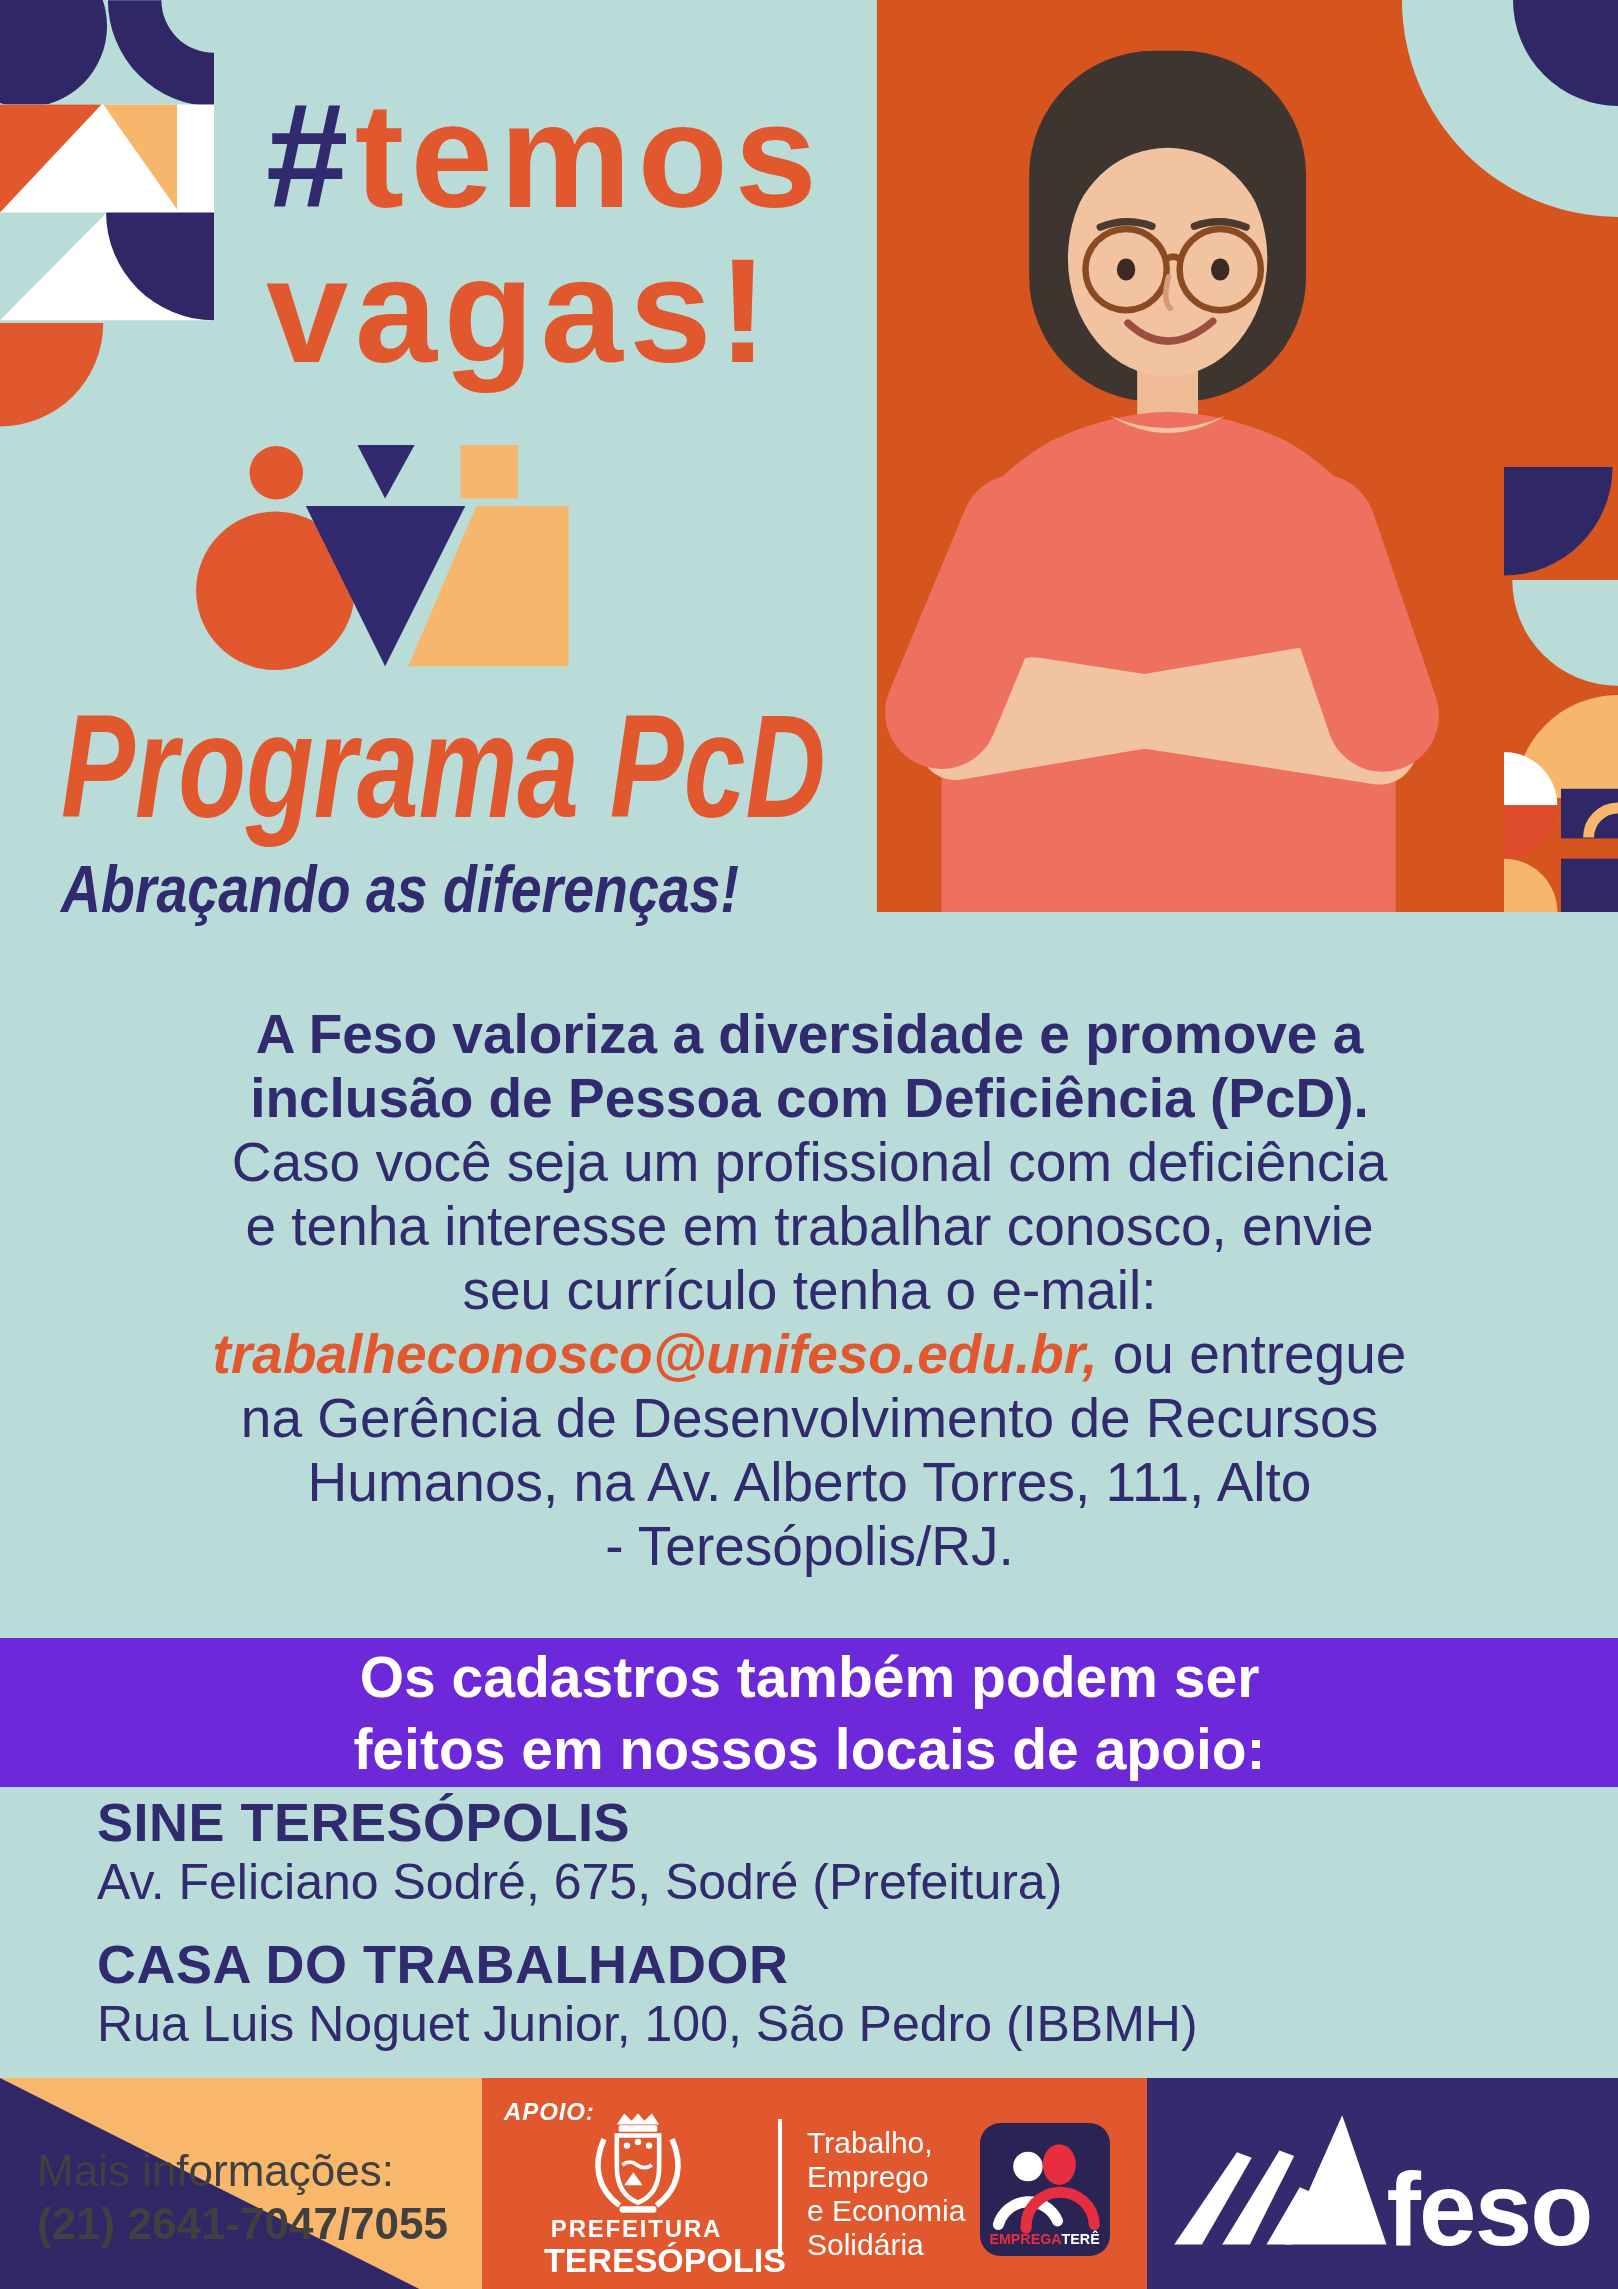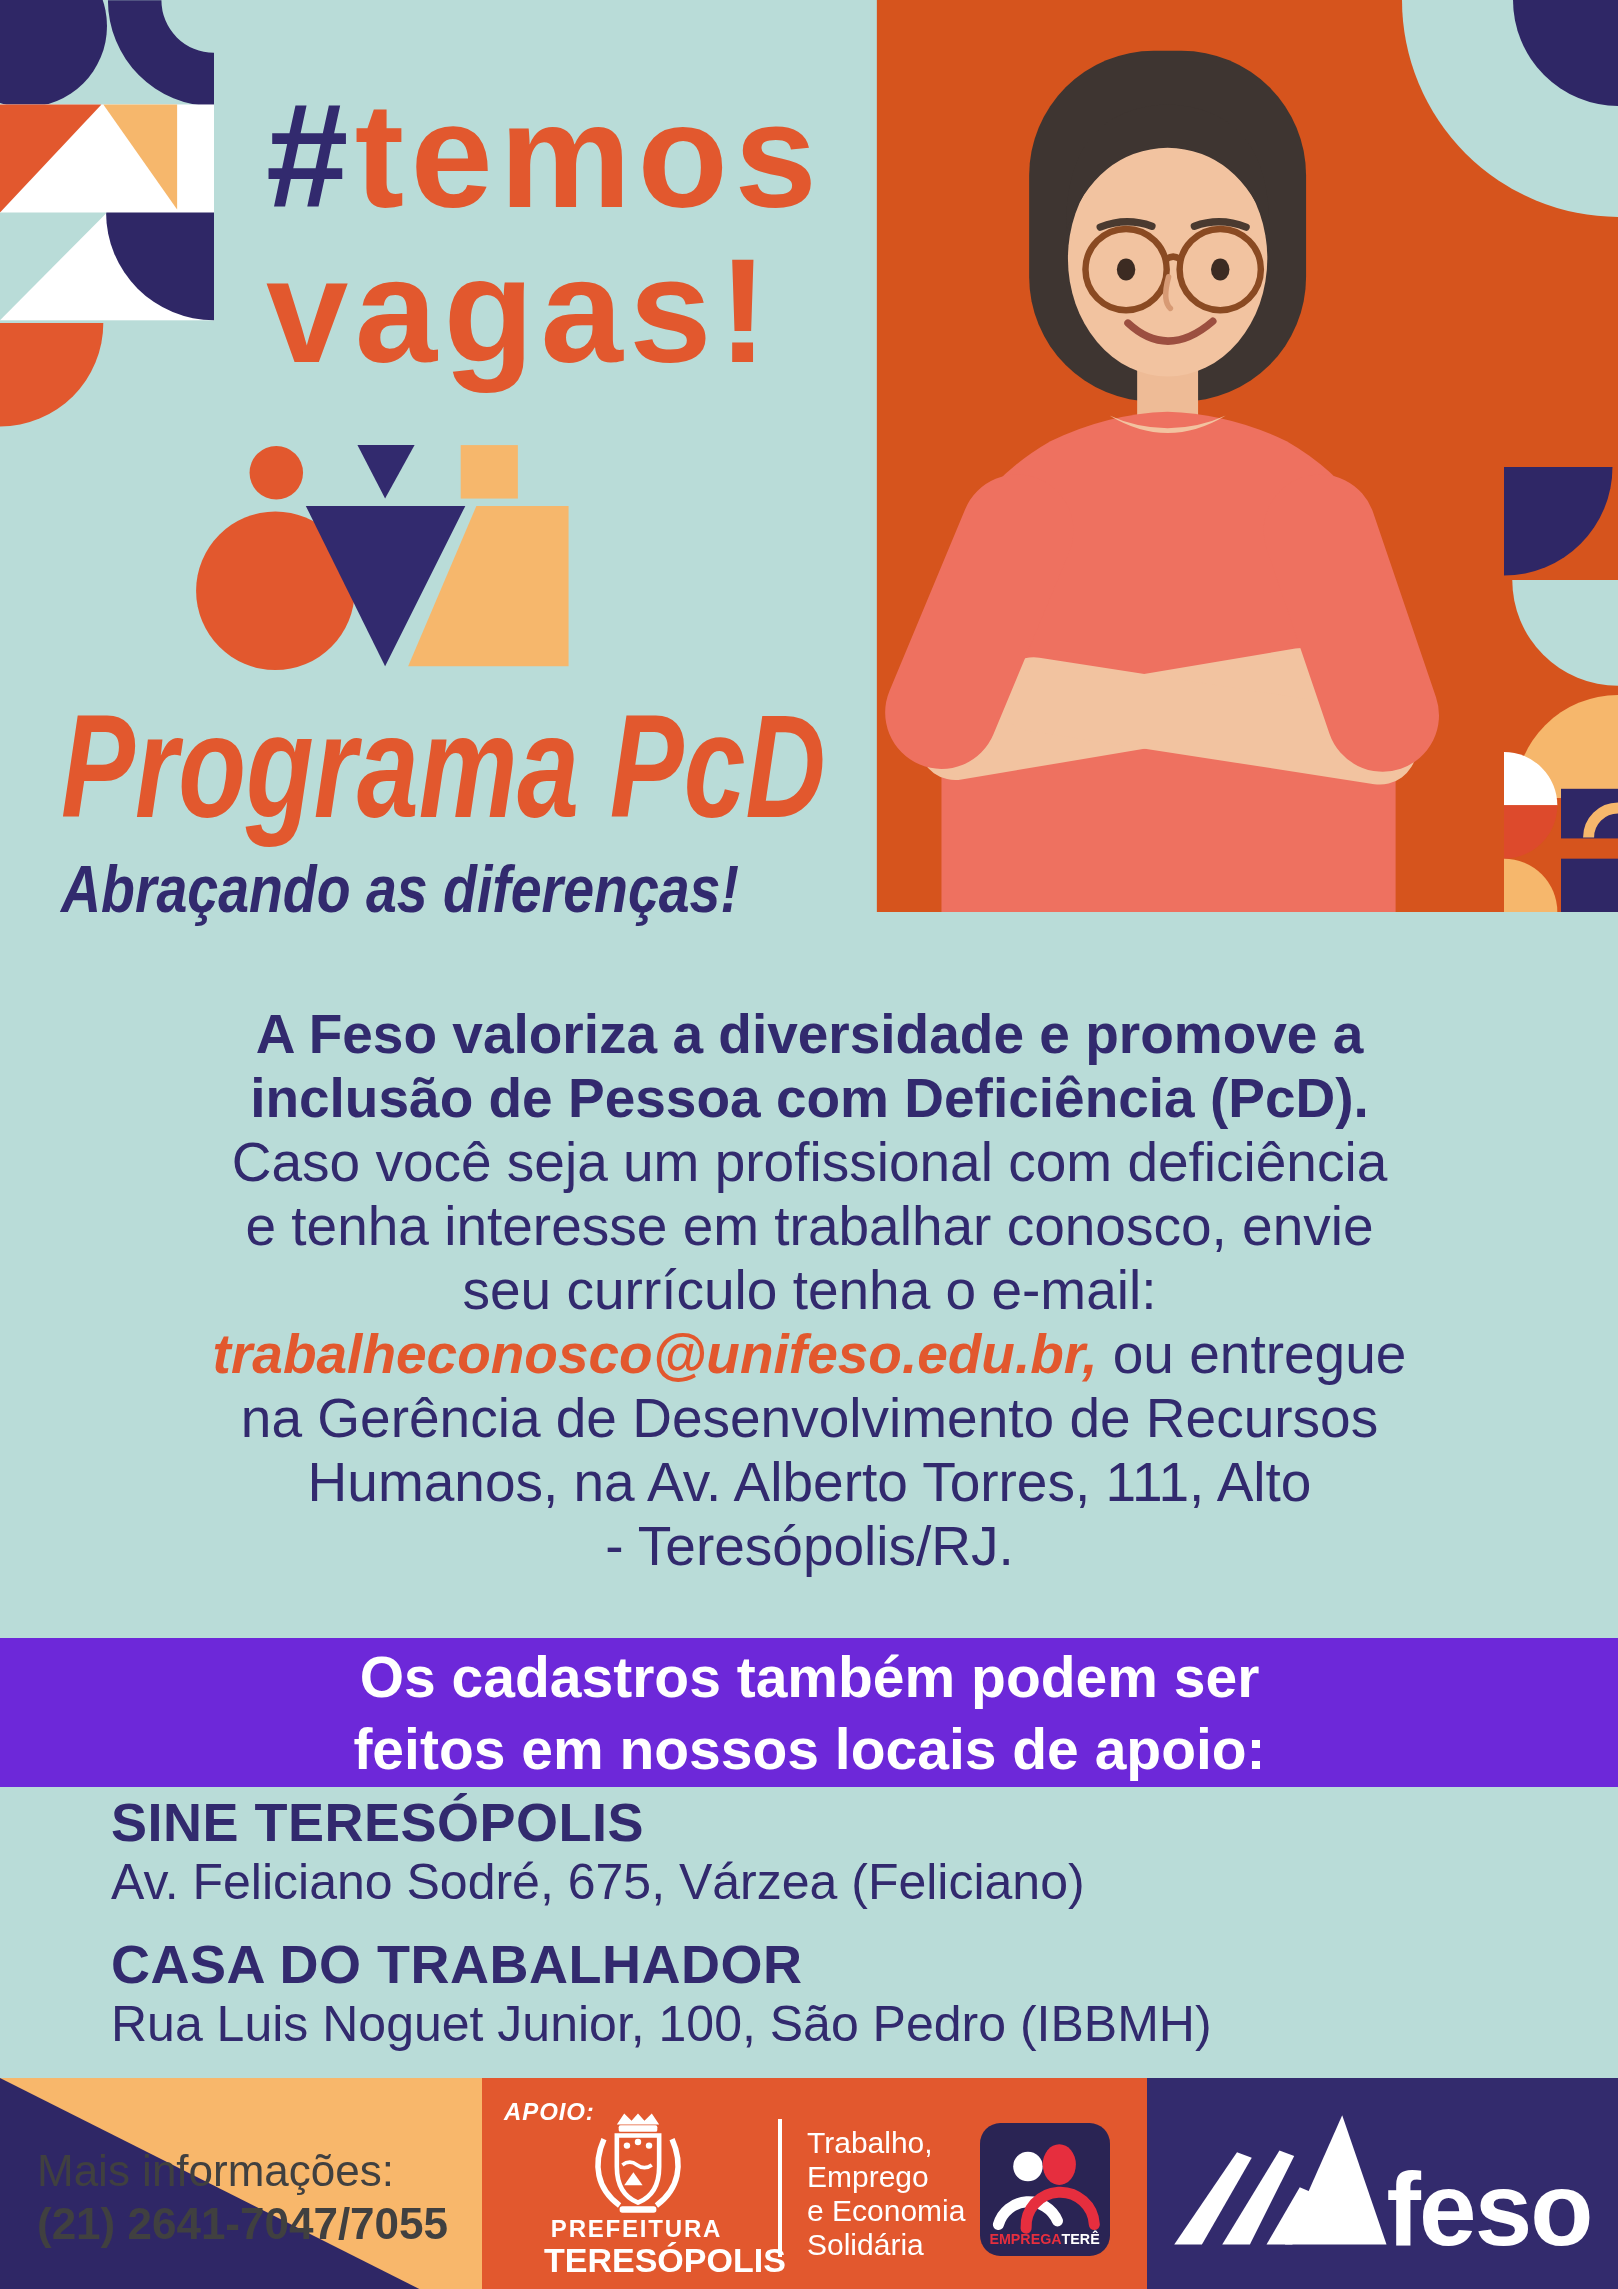--- a/index.html
+++ b/index.html
@@ -43,21 +43,21 @@
   }
   .body-text .b{font-weight:700;}
   .body-text .email{color:#e2582e;font-weight:700;font-style:italic;}
   
   .band{
     position:absolute;left:0;top:1638px;width:1619px;height:149px;background:#6d28d9;
     display:flex;flex-direction:column;justify-content:center;align-items:center;
     color:#ffffff;font-size:57px;line-height:72px;font-weight:700;
   }
   
-  .location{position:absolute;left:97px;color:#322a6e;margin-left:14px;}
+  .location{position:absolute;left:97px;color:#322a6e;}
   .loc-1{top:1794px;}
   .loc-2{top:1936px;}
   .location .loc-name{font-size:54px;font-weight:800;line-height:57px;letter-spacing:0.5px;}
   .location .loc-addr{font-size:50px;line-height:55px;margin-top:3.7px;}
   
   .footer{position:absolute;left:0;top:2078px;width:1619px;height:211px;}
   .seg-tan{position:absolute;left:0;top:0;width:482px;height:211px;background:#f8b76b;}
   .seg-orange{position:absolute;left:482px;top:0;width:665px;height:211px;background:#e2582e;}
   .seg-navy{position:absolute;left:1147px;top:0;width:472px;height:211px;background:#332b6d;}
   .seg-diagonal{position:absolute;left:0;top:0;width:482px;height:211px;background:#2f2766;
@@ -166,21 +166,21 @@
     <div>- Teresópolis/RJ.</div>
   </div>
 
   <div class="band">
     <div>Os cadastros também podem ser</div>
     <div>feitos em nossos locais de apoio:</div>
   </div>
 
   <div class="location loc-1">
     <div class="loc-name">SINE TERESÓPOLIS</div>
-    <div class="loc-addr">Av. Feliciano Sodré, 675, Várzea (Feliciano)</div>
+    <div class="loc-addr">Av. Feliciano Sodré, 675, Sodré (Prefeitura)</div>
   </div>
   <div class="location loc-2">
     <div class="loc-name">CASA DO TRABALHADOR</div>
     <div class="loc-addr">Rua Luis Noguet Junior, 100, São Pedro (IBBMH)</div>
   </div>
 
   <div class="footer">
     <div class="seg-tan"></div>
     <div class="seg-orange"></div>
     <div class="seg-navy"></div>

